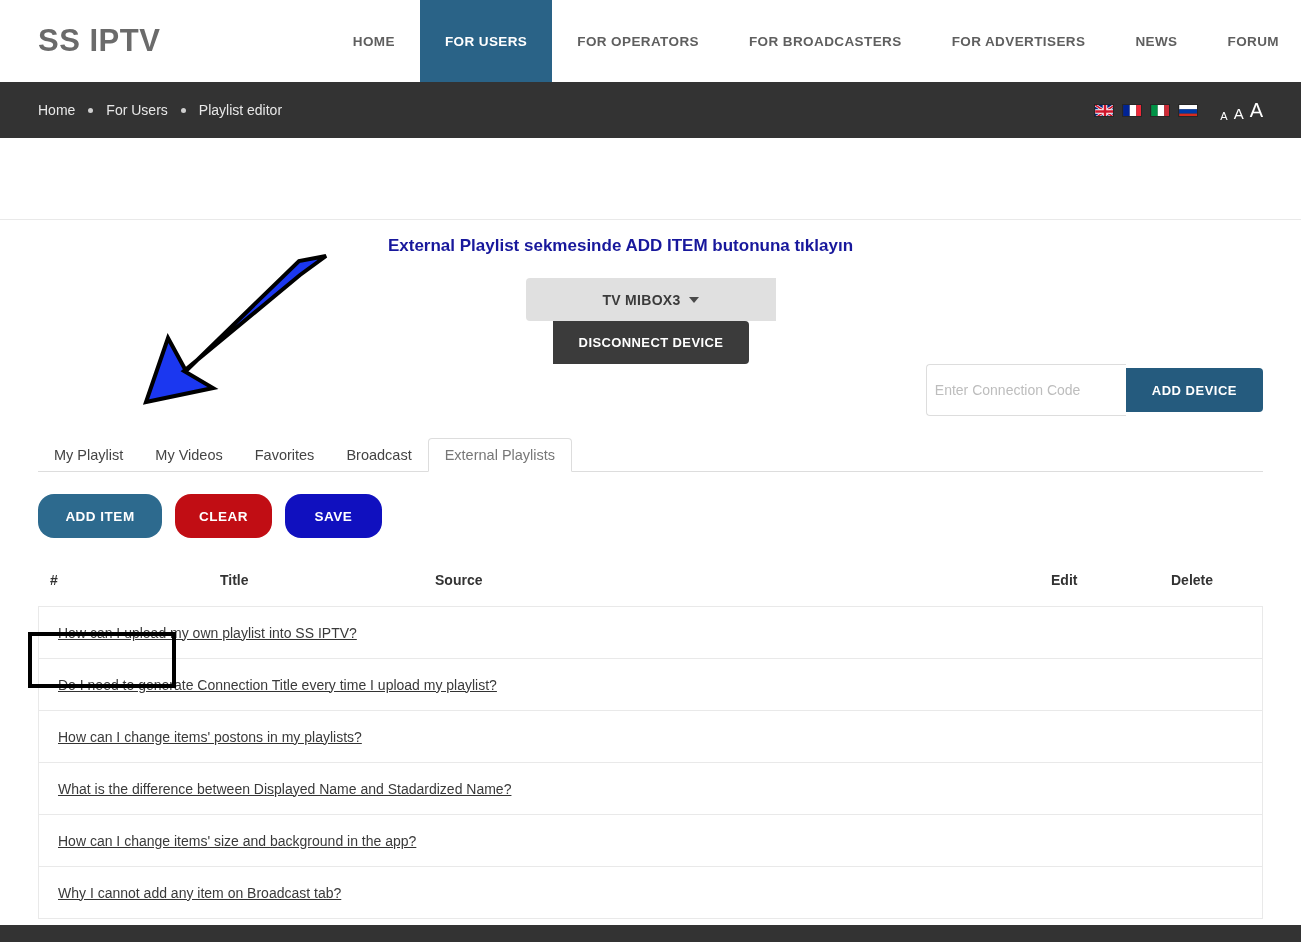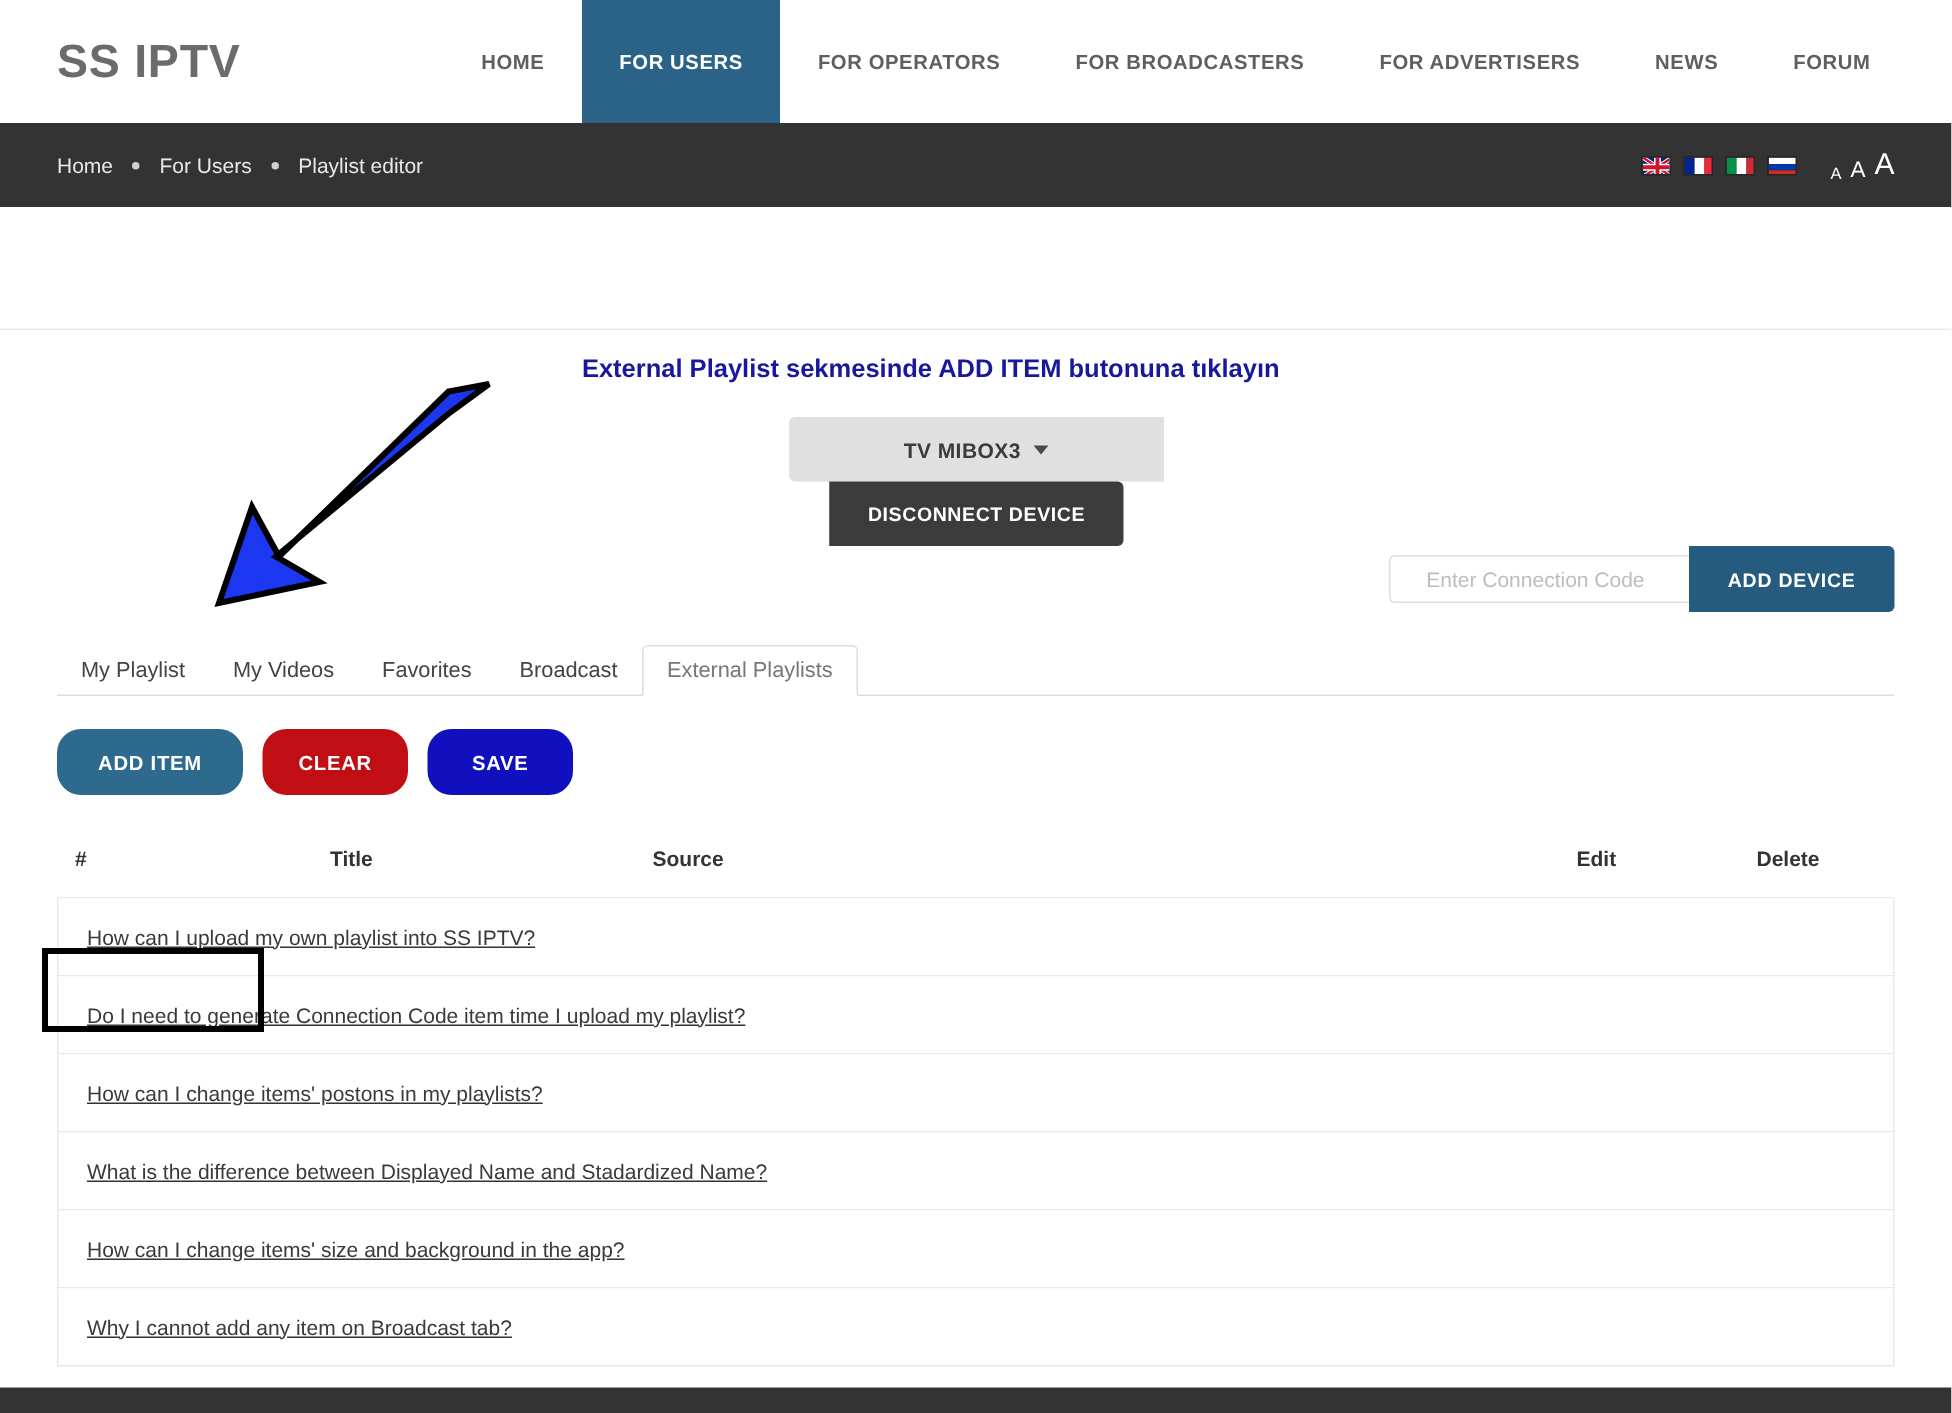--- a/index.html
+++ b/index.html
@@ -25,21 +25,21 @@
     color:#6b6b6b; white-space:nowrap;
   }
   .mainnav { margin-left:auto; display:flex; align-items:stretch; }
   .mainnav .navitem {
     display:flex; align-items:center; padding:0 25px;
     font-size:13.5px; font-weight:bold; letter-spacing:0.4px;
     color:#5f5f5f; text-transform:uppercase; white-space:nowrap;
     cursor:pointer; text-decoration:none;
   }
   .mainnav .navitem.active { background:#2a6387; color:#ffffff; }
-  .mainnav .navitem.last { padding-right:54px; }
+  .mainnav .navitem.last { padding-right:22px; }
 
   
   .crumbbar {
     height:56px; background:#333333;
     display:flex; align-items:center; padding:0 38px;
     color:#e8e8e8;
   }
   .crumbs { display:flex; align-items:center; font-size:14px; }
   .crumbs a { color:#e8e8e8; text-decoration:none; cursor:pointer; }
   .crumb-sep {
@@ -82,22 +82,22 @@
   .dkbtn {
     height:43px; background:#3b3b3b; color:#fff;
     display:flex; align-items:center; justify-content:center;
     font-size:13px; font-weight:bold; letter-spacing:.4px;
     padding:0 26px; cursor:pointer; border-left:1px solid #ffffff;
   }
   .dkbtn.r { border-radius:0 4px 4px 0; }
 
   .devright { margin-left:auto; display:flex; align-items:center; }
   .codeinput {
-    width:200px; height:32px; border:1px solid #ddd; border-right:none;
-    border-radius:4px 0 0 4px; padding:0 24px; font-size:14px;
+    width:200px; height:52px; border:1px solid #ddd; border-right:none;
+    border-radius:4px 0 0 4px; padding:0 8px; font-size:14px;
     color:#555; outline:none; background:#fff;
     font-family:"Liberation Sans", sans-serif;
   }
   .codeinput::placeholder { color:#bdbdbd; }
   .adddev {
     height:44px; background:#255b7e; color:#fff; border:none;
     border-radius:0 4px 4px 0; padding:0 26px;
     font-size:13px; font-weight:bold; letter-spacing:.5px; cursor:pointer;
     font-family:"Liberation Sans", sans-serif;
   }
@@ -267,21 +267,21 @@
   <div class="thead">
     <div class="th-num">#</div>
     <div class="th-title">Title</div>
     <div class="th-source">Source</div>
     <div class="th-edit">Edit</div>
     <div class="th-delete">Delete</div>
   </div>
 
   <div class="rows">
     <div class="row">How can I upload my own playlist into SS IPTV?</div>
-    <div class="row">Do I need to generate Connection Code item time I upload my playlist?</div>
+    <div class="row">Do I need to generate Connection Title every time I upload my playlist?</div>
     <div class="row">How can I change items' postons in my playlists?</div>
     <div class="row">What is the difference between Displayed Name and Stadardized Name?</div>
     <div class="row">How can I change items' size and background in the app?</div>
     <div class="row">Why I cannot add any item on Broadcast tab?</div>
   </div>
 
   <div class="hl-box"></div>
 </div>
 
 <svg class="arrow-svg" viewBox="0 0 1301 942">

